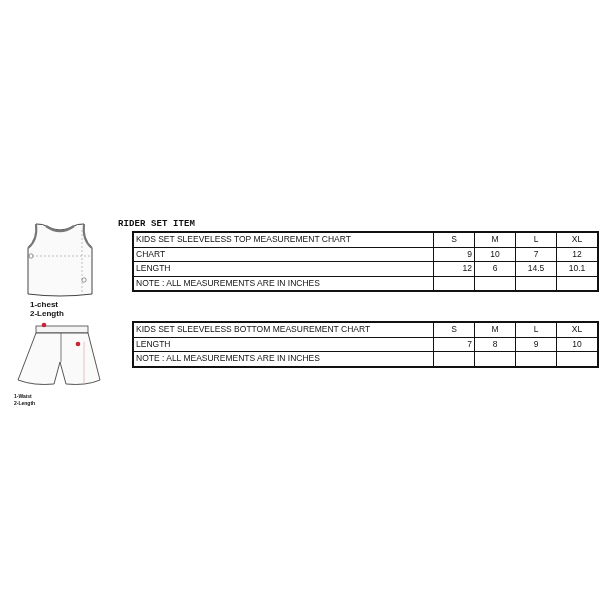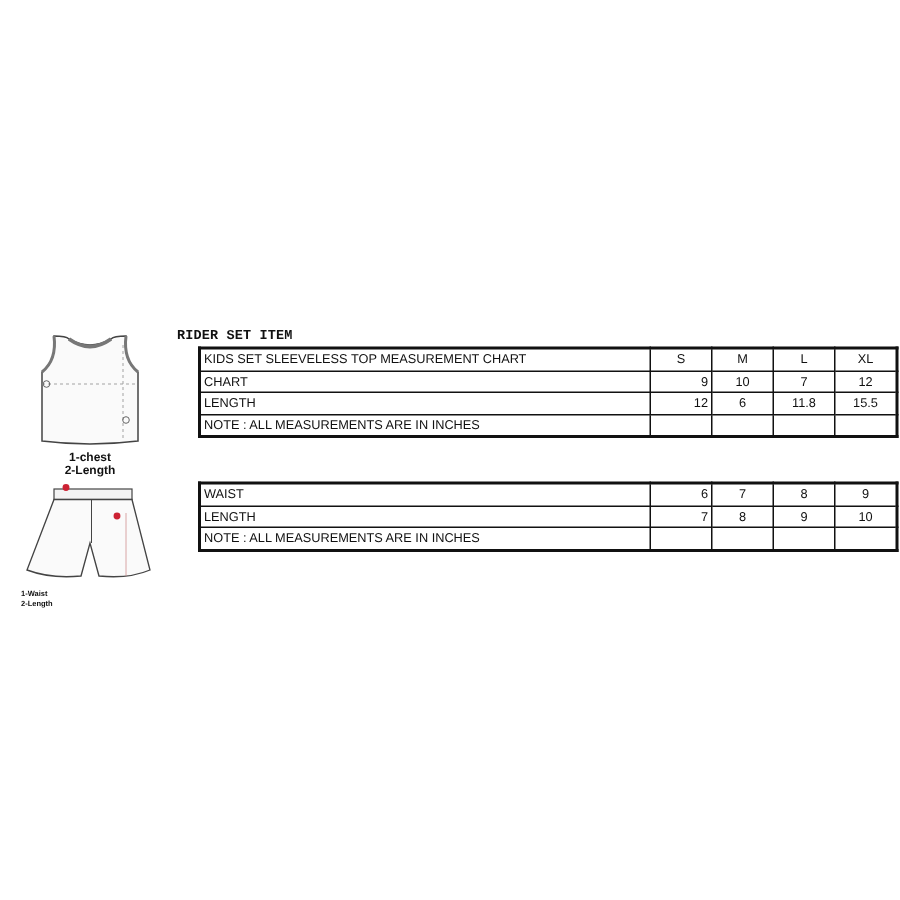--- a/index.html
+++ b/index.html
@@ -7,21 +7,21 @@
   .section-title { position:absolute; left:118px; top:219px; font-size:9px; font-weight:bold; letter-spacing:0.1px;font-family:Liberation Mono, monospace; }
   table.chart { position:absolute; left:132px; border-collapse:collapse; font-size:8.5px; }
   table.chart td { border:1px solid #111; height:13.5px; padding:0 2px; line-height:13px; white-space:nowrap; }
   table.chart { border:2px solid #111; }
   td.label { width:295px; text-align:left; }
   td.num { width:36px; text-align:center; }
   td.num.right { text-align:right; }
   #top-table { top:231px; }
   #bottom-table { top:321px; }
   .figure { position:absolute; }
-  .caption { position:absolute; font-weight:bold; text-align:center; }
+  .caption { position:absolute; font-weight:bold; text-align:left; }
 </style>
 </head>
 <body>
 
 <div class="figure" style="left:20px;top:220px;width:80px;height:80px;">
   <svg width="80" height="80" viewBox="0 0 80 80">
     <path d="M16 4 Q24 4 26 6 Q40 14 54 6 Q56 4 64 4 Q62 20 72 28 L72 74 Q40 78 8 74 L8 28 Q18 20 16 4 Z" fill="#fafafa" stroke="#444" stroke-width="1"></path>
     <path d="M26 6 Q40 16 54 6" fill="none" stroke="#777" stroke-width="2.5"></path>
     <path d="M16 4 Q18 20 8 28" fill="none" stroke="#777" stroke-width="2"></path>
     <path d="M64 4 Q62 20 72 28" fill="none" stroke="#777" stroke-width="2"></path>
@@ -66,41 +66,41 @@
     <td class="label">CHART</td>
     <td class="num right">9</td>
     <td class="num">10</td>
     <td class="num">7</td>
     <td class="num">12</td>
   </tr>
   <tr>
     <td class="label">LENGTH</td>
     <td class="num right">12</td>
     <td class="num">6</td>
-    <td class="num">11.8</td>
-    <td class="num">15.5</td>
+    <td class="num">14.5</td>
+    <td class="num">10.1</td>
   </tr>
   <tr>
     <td class="label">NOTE : ALL MEASUREMENTS ARE IN INCHES</td>
     <td class="num"></td>
     <td class="num"></td>
     <td class="num"></td>
     <td class="num"></td>
   </tr>
 </tbody>
   </table>
 
 <table class="chart" id="bottom-table">
   <tbody>
-  <tr>
-    <td class="label">WAIST</td>
-    <td class="num right">6</td>
-    <td class="num">7</td>
-    <td class="num">8</td>
-    <td class="num">9</td>
+      <tr>
+    <td class="label">KIDS SET SLEEVELESS BOTTOM MEASUREMENT CHART</td>
+    <td class="num">S</td>
+    <td class="num">M</td>
+    <td class="num">L</td>
+    <td class="num">XL</td>
   </tr>
   <tr>
     <td class="label">LENGTH</td>
     <td class="num right">7</td>
     <td class="num">8</td>
     <td class="num">9</td>
     <td class="num">10</td>
   </tr>
   <tr>
     <td class="label">NOTE : ALL MEASUREMENTS ARE IN INCHES</td>

